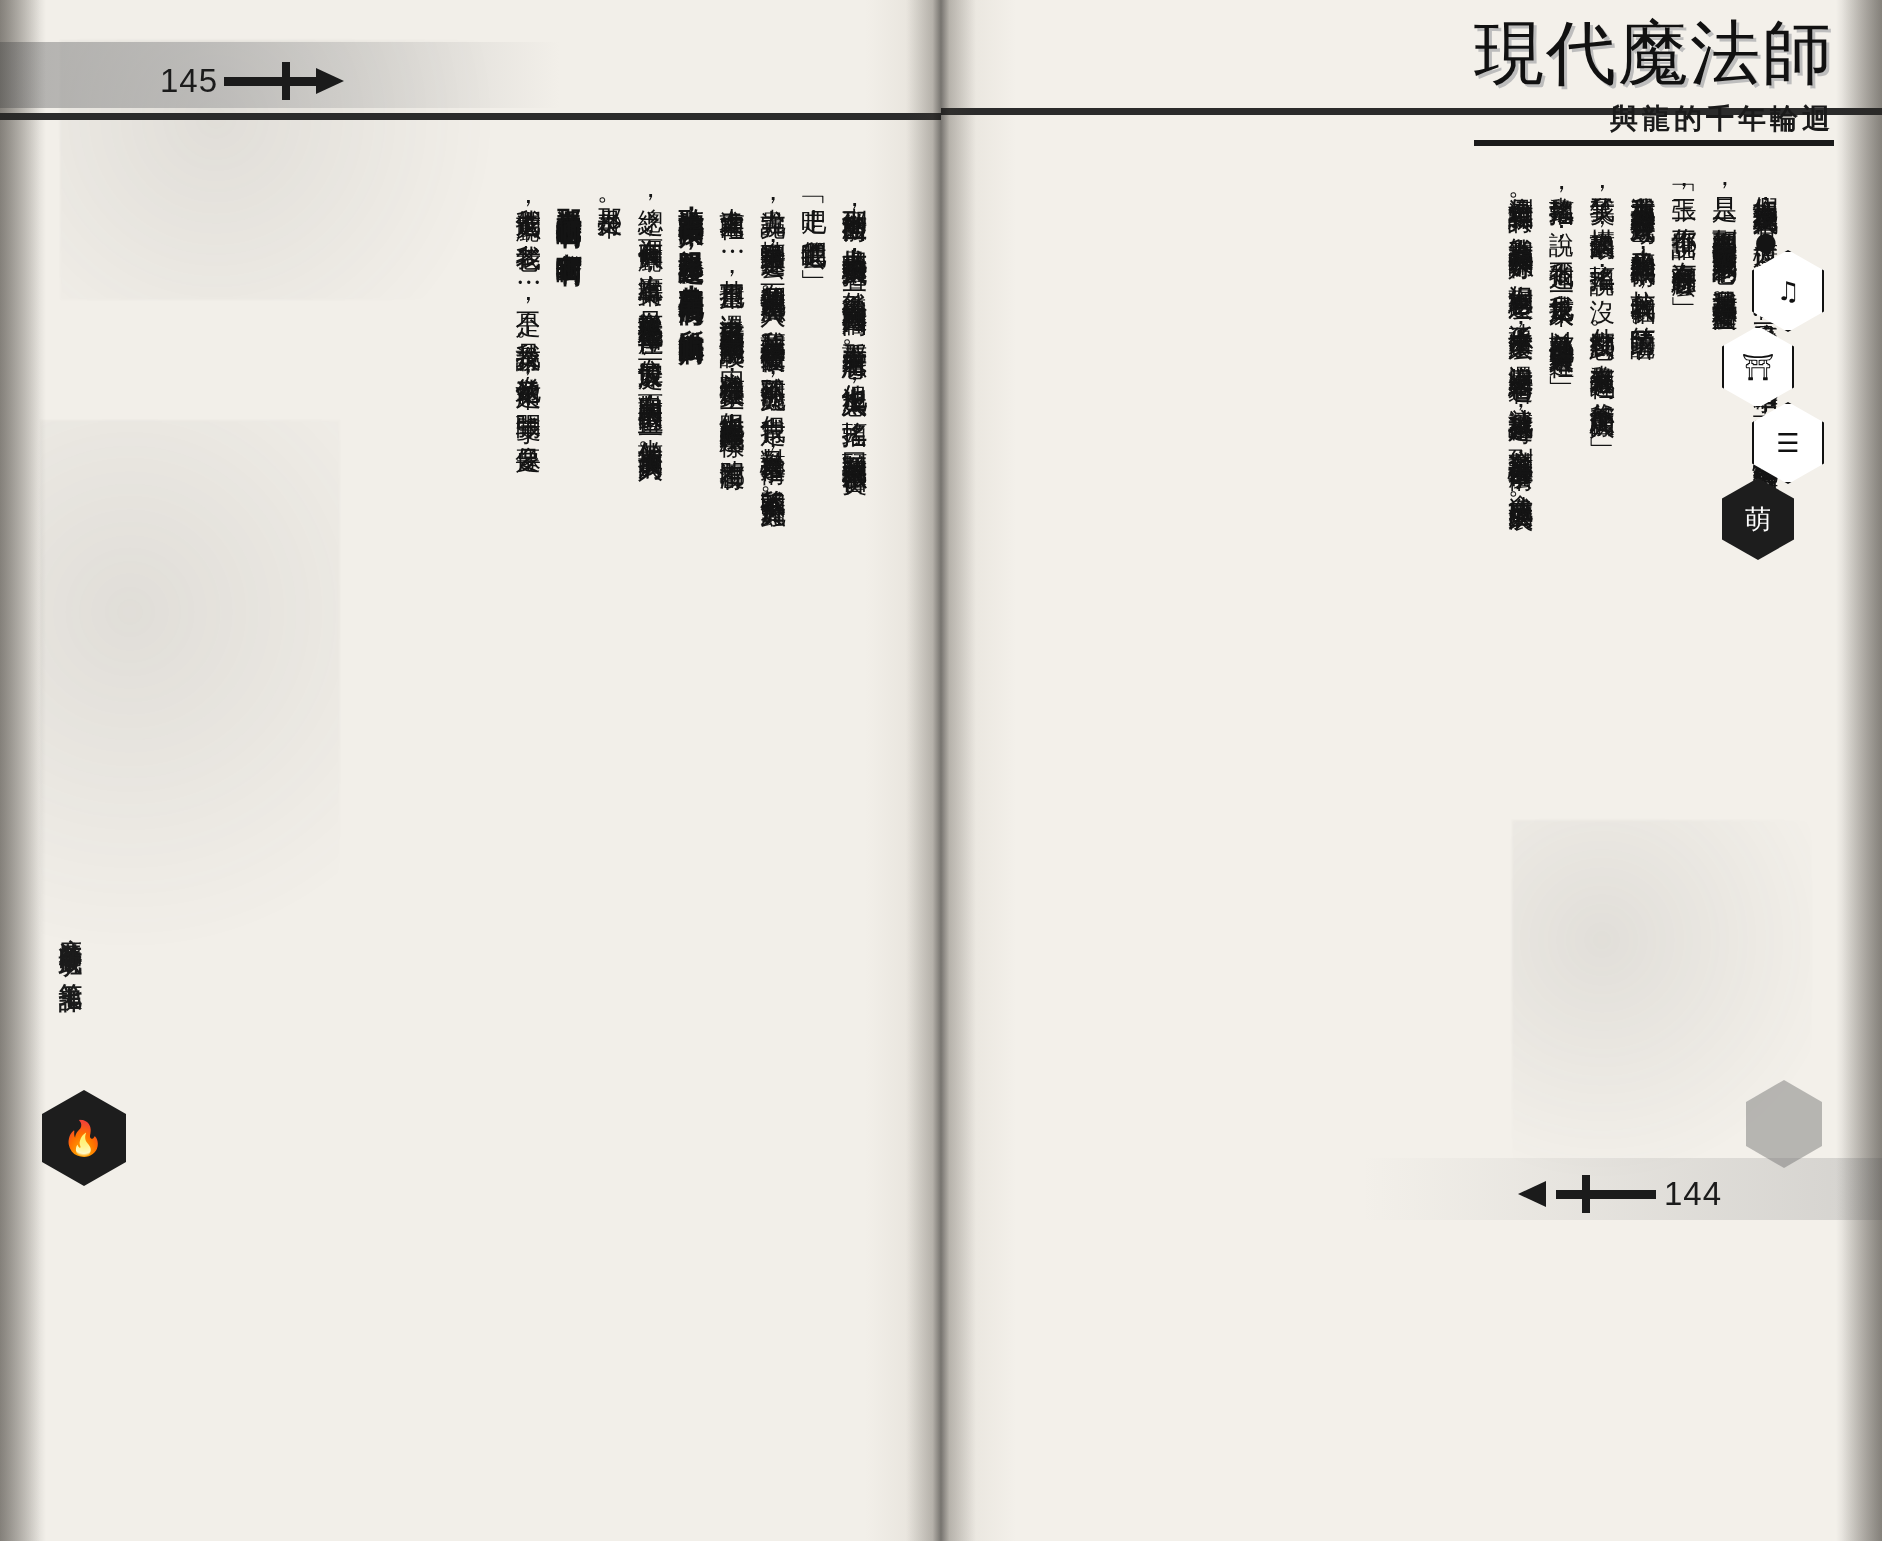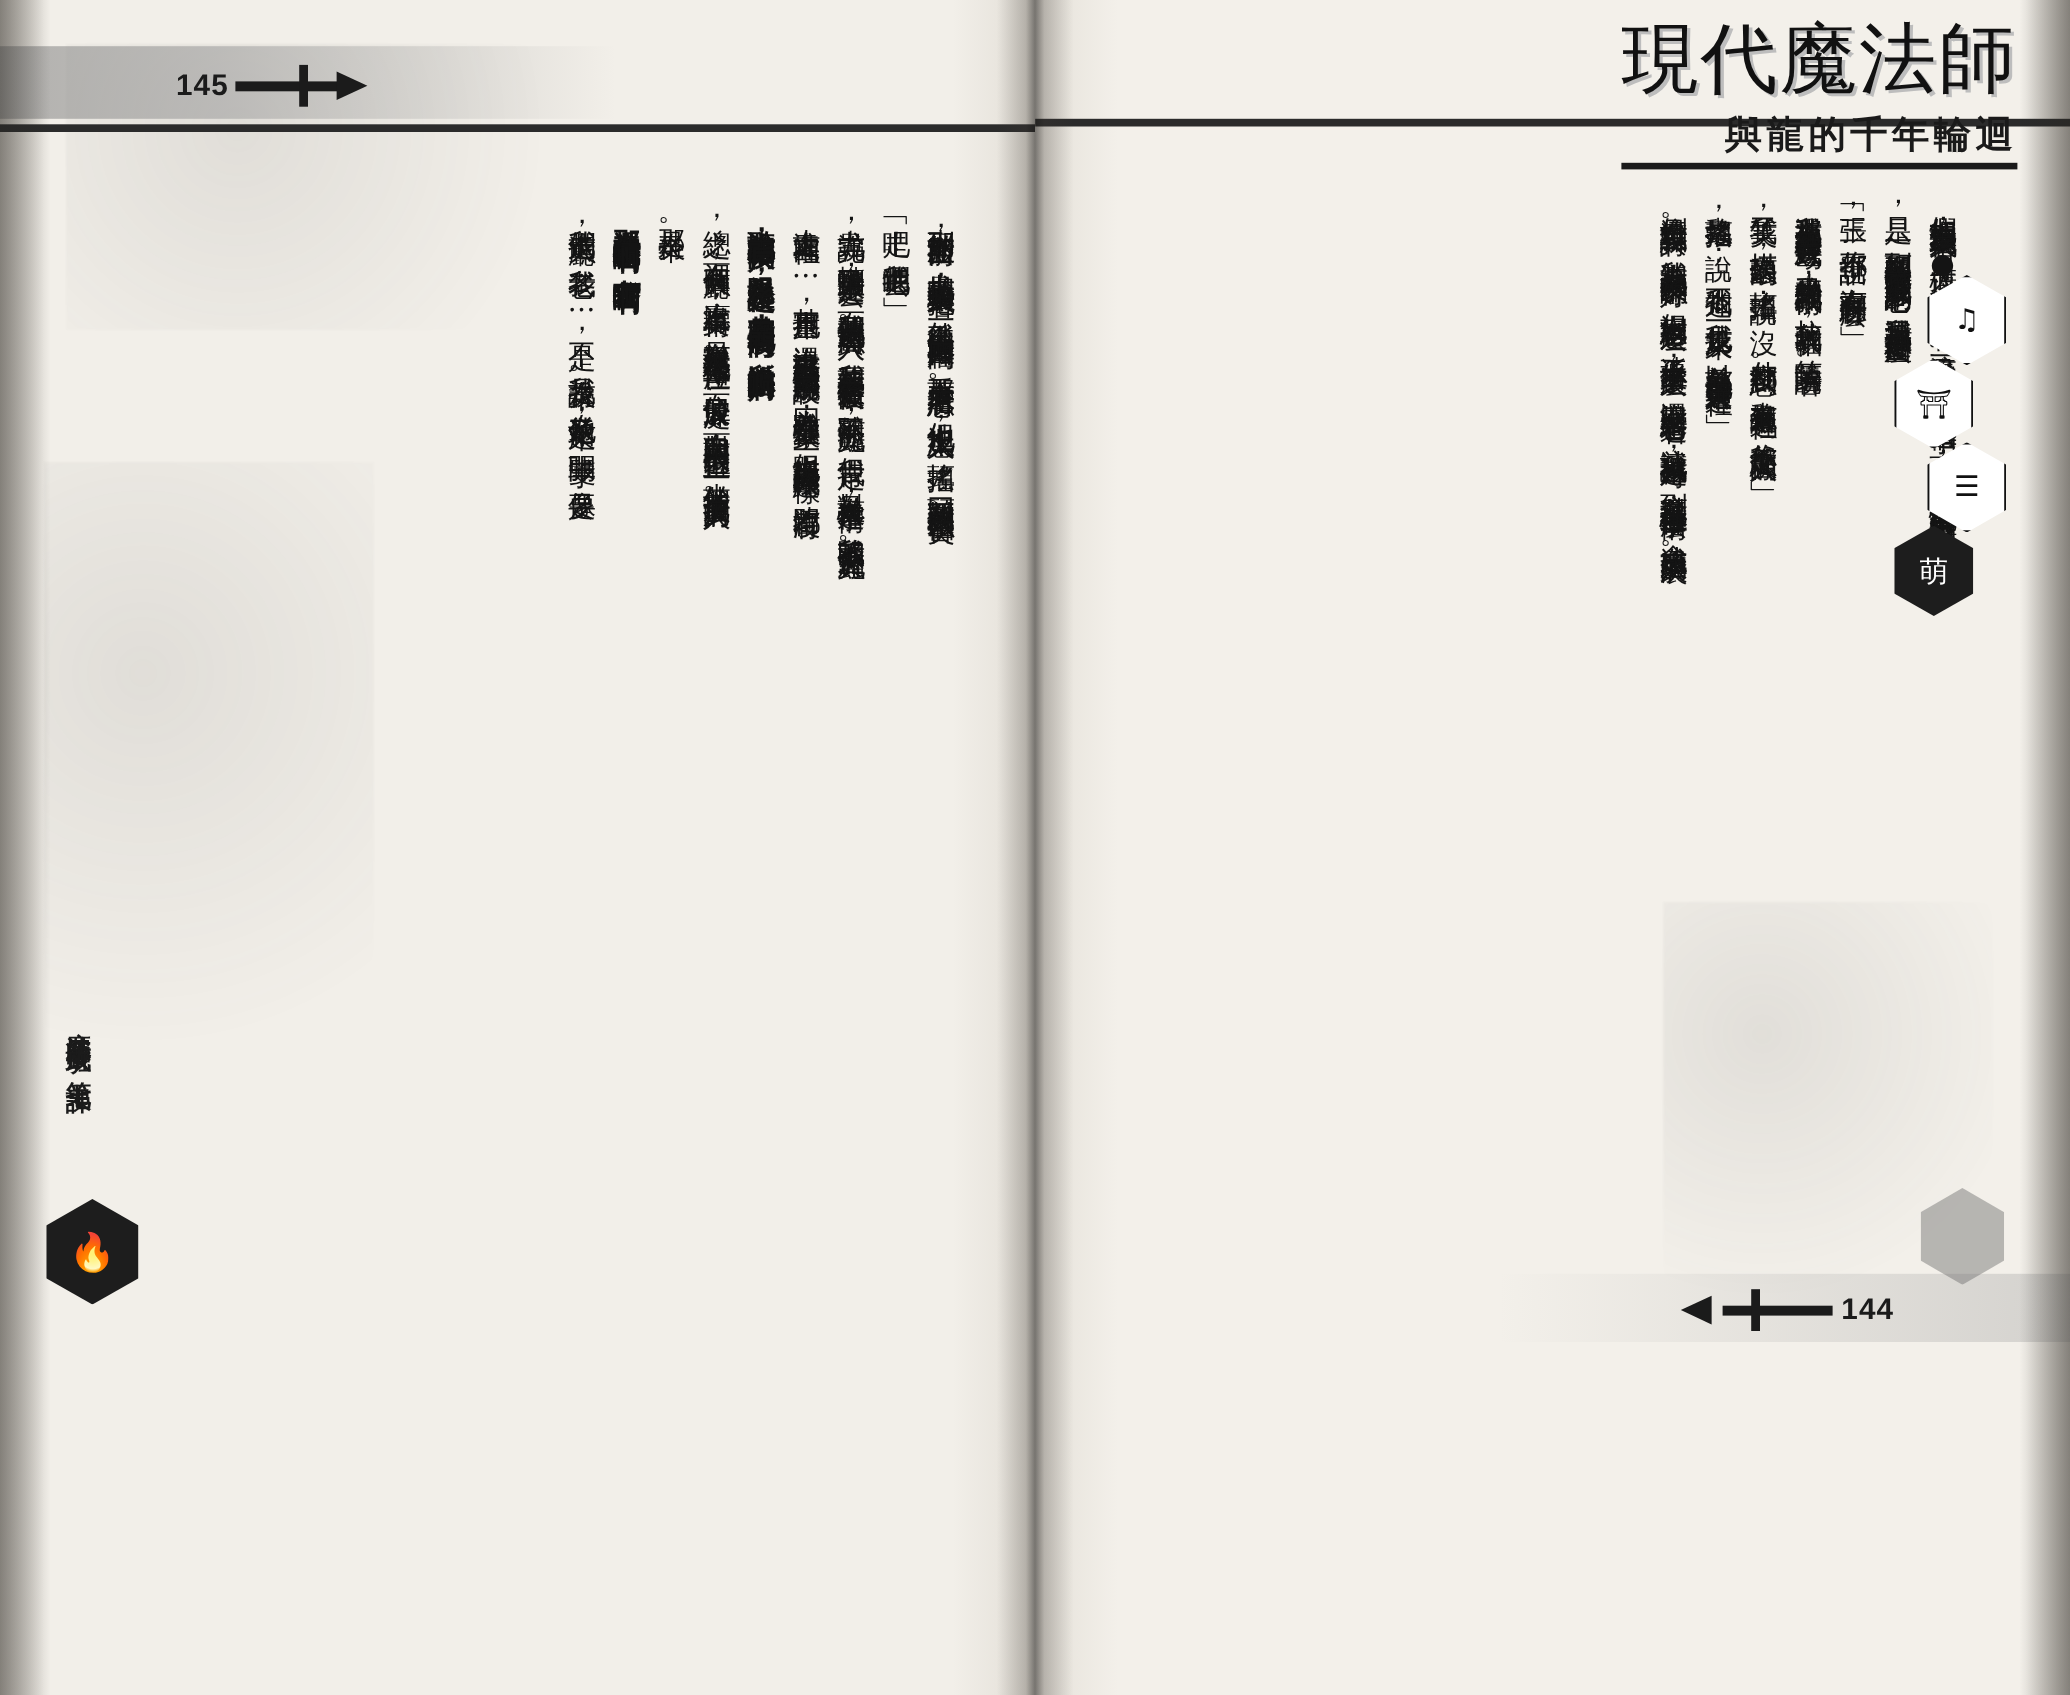--- a/index.html
+++ b/index.html
@@ -48,21 +48,21 @@
   
   .topbar{
     position:absolute;top:108px;left:0;width:100%;height:7px;
     background:#2b2b2b;
   }
   #page-left .topbar{top:113px;}
   
   .folio{
     position:absolute;display:flex;align-items:center;gap:6px;
     font-family:"Liberation Sans", sans-serif;
-    font-weight:bold;font-size:27px;color:#1b1b1b;letter-spacing:1px;
+    font-weight:normal;font-size:33px;color:#1b1b1b;letter-spacing:1px;
     z-index:5;
     justify-content:center;
   }
   #folio-left{left:160px;top:62px;}
   #folio-right{right:160px;top:1175px;}
   .arrow{
     position:relative;display:inline-block;width:120px;height:26px;
   }
   .arrow .shaft{
     position:absolute;top:9px;left:0;width:100px;height:9px;background:#1b1b1b;
@@ -96,21 +96,21 @@
   #logo .main{
     font-family:"DejaVu Sans", sans-serif;
     font-weight:normal;font-size:70px;line-height:1;color:#111;
     letter-spacing:2px;
     text-shadow:3px 3px 0 #bdbdbd;
     white-space:nowrap;
   }
   #logo .sub{
     margin-top:12px;
     font-family:"DejaVu Sans", sans-serif;
-    font-weight:bold;font-size:34px;color:#1a1a1a;letter-spacing:4px;
+    font-weight:bold;font-size:28px;color:#1a1a1a;letter-spacing:4px;
     white-space:nowrap;
   }
   #logo .rule{
     height:6px;background:#1a1a1a;margin-top:2px;width:100%;
   }
   
   .hexgroup{position:absolute;right:58px;top:250px;z-index:5;}
   .hex{
     position:relative;width:72px;height:82px;margin-bottom:-6px;
     background:#fff;

